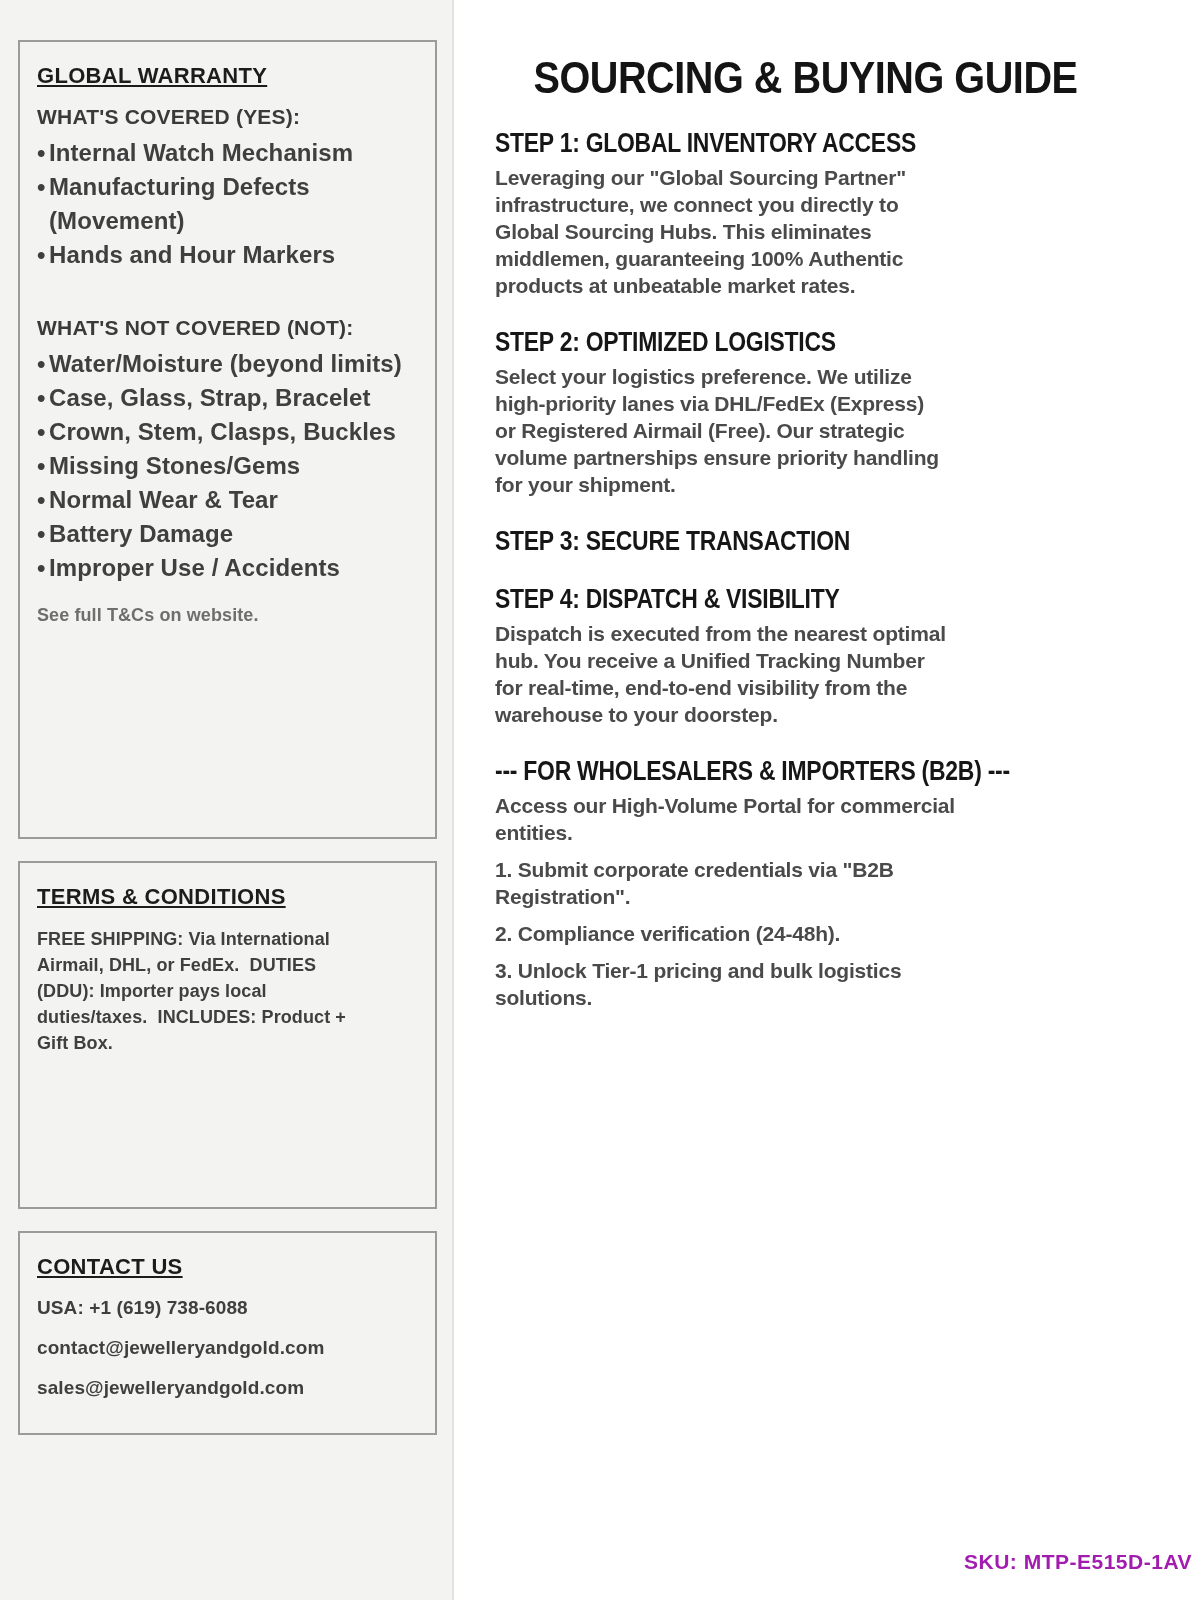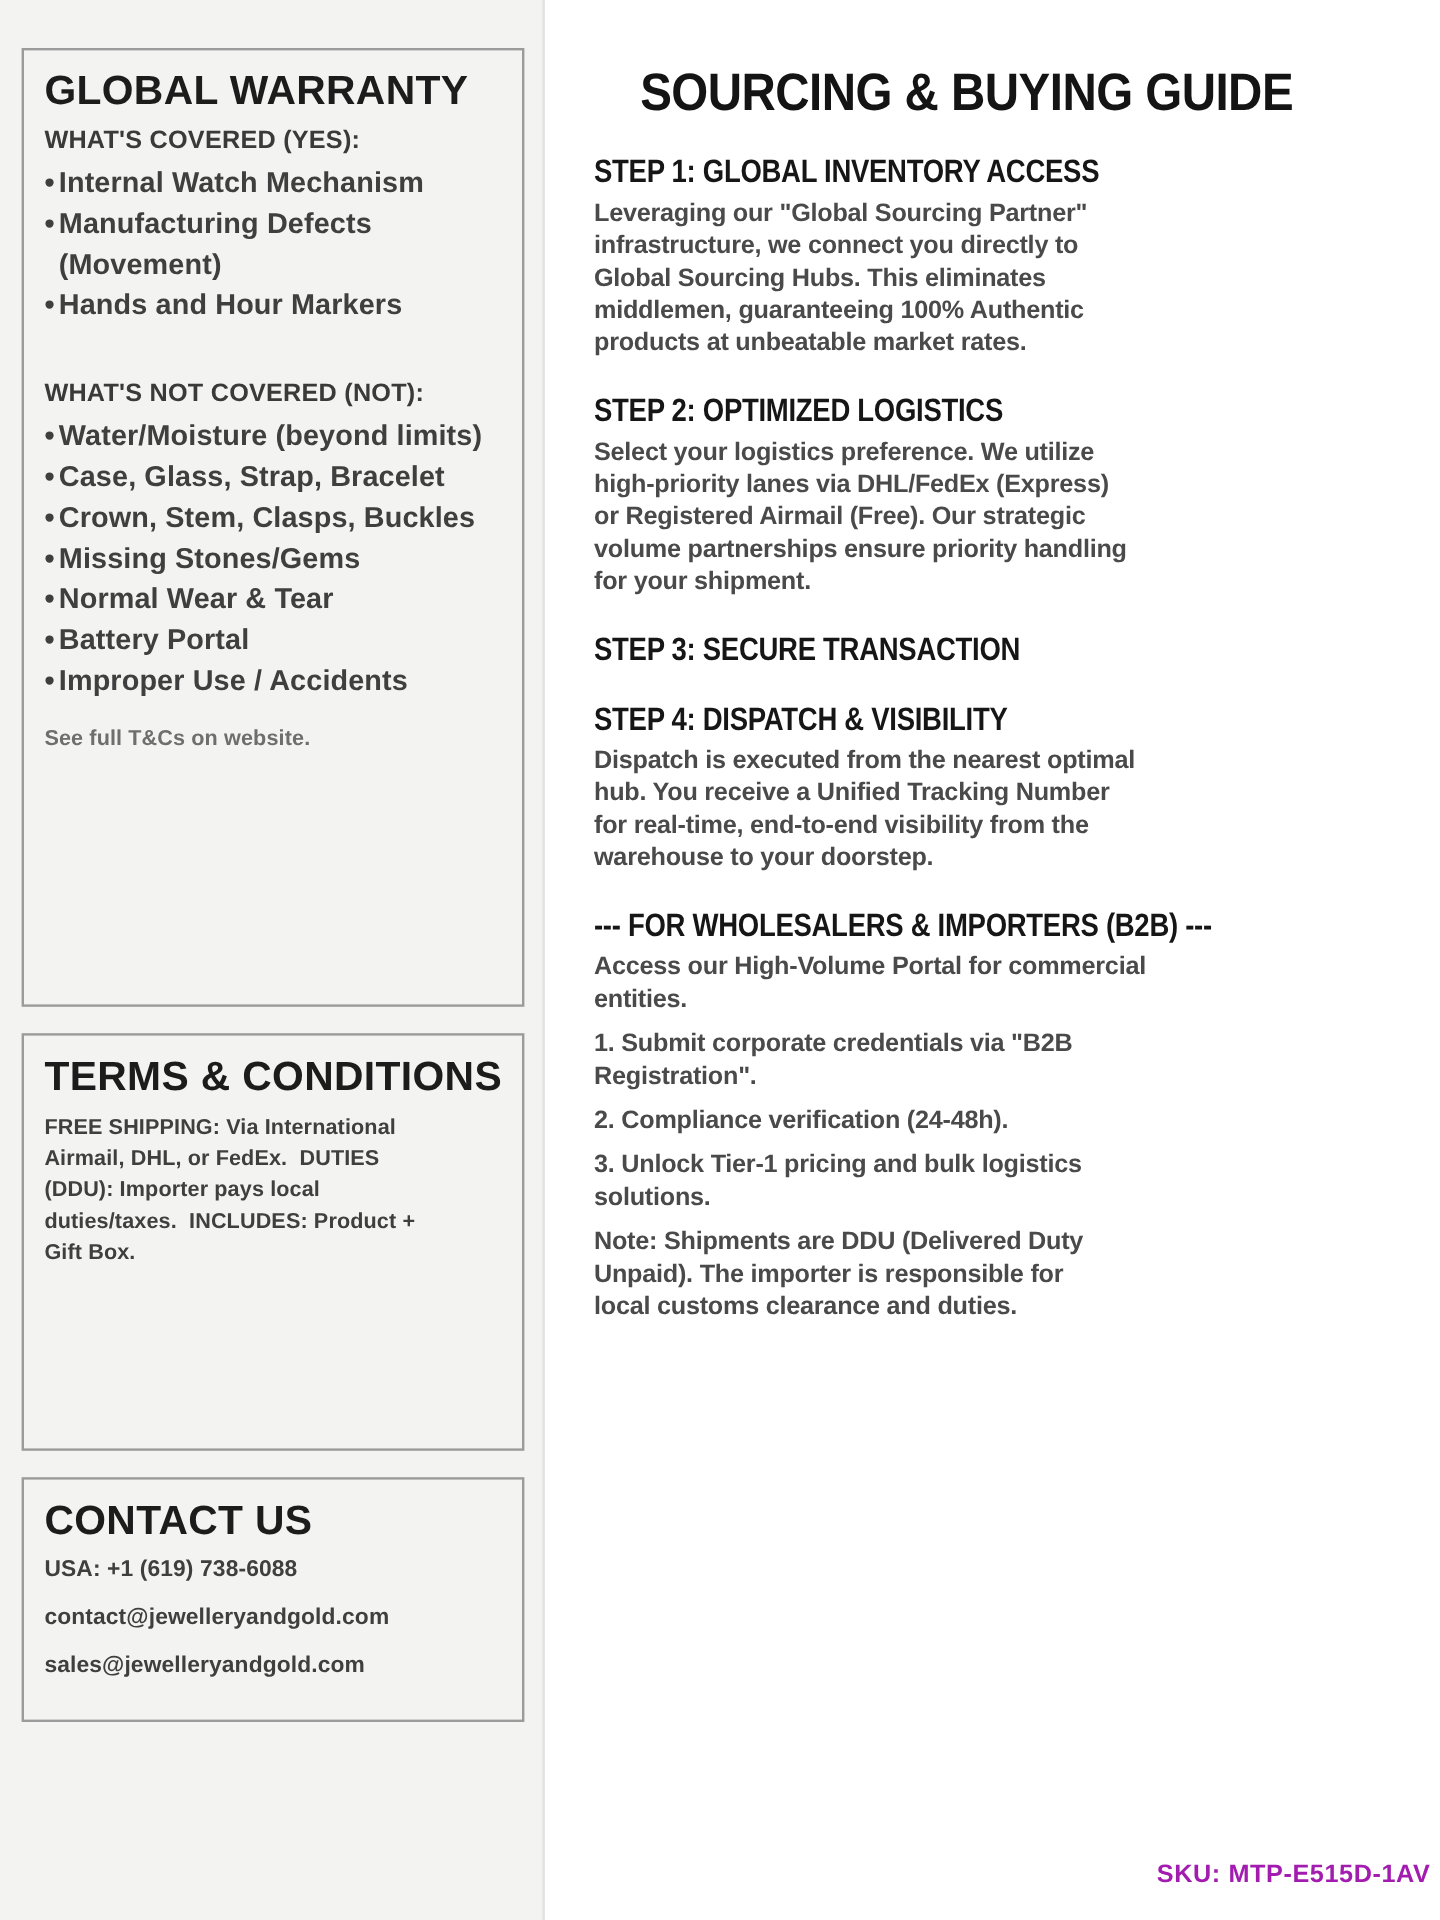--- a/index.html
+++ b/index.html
@@ -13,22 +13,22 @@
     background:#f3f3f1;border-right:2px solid #e2e2e0;box-sizing:border-box;
   }
   .side-box{
     margin:0 17px 0 18px;width:419px;box-sizing:border-box;
     border:2px solid #9b9b9b;padding:18px 16px 0 17px;background:#f3f3f1;
   }
   .box-warranty{margin-top:40px;height:799px;}
   .box-terms{margin-top:22px;height:348px;}
   .box-contact{margin-top:22px;height:204px;}
   .side-title{
-    font-size:34px;font-weight:bold;color:#1c1c1c;line-height:32px;
-    letter-spacing:0.3px;margin:0;
+    font-size:22px;font-weight:bold;color:#1c1c1c;line-height:32px;
+    letter-spacing:0.3px;margin:0;text-decoration:underline;
   }
   .side-subhead{
     font-size:21px;font-weight:bold;color:#3a3a3a;line-height:24px;
     margin:13px 0 0 0;letter-spacing:0.2px;
   }
   ul.side-list{list-style:none;margin:7px 0 0 0;padding:0;}
   ul.side-list li{
     font-size:24px;font-weight:bold;color:#3f3f3f;line-height:34px;
     padding-left:12px;position:relative;letter-spacing:0.1px;
   }
@@ -90,21 +90,21 @@
         <li>Manufacturing Defects (Movement)</li>
         <li>Hands and Hour Markers</li>
       </ul>
       <div class="side-subhead gap-head">WHAT'S NOT COVERED (NOT):</div>
       <ul class="side-list">
         <li>Water/Moisture (beyond limits)</li>
         <li>Case, Glass, Strap, Bracelet</li>
         <li>Crown, Stem, Clasps, Buckles</li>
         <li>Missing Stones/Gems</li>
         <li>Normal Wear &amp; Tear</li>
-        <li>Battery Portal</li>
+        <li>Battery Damage</li>
         <li>Improper Use / Accidents</li>
       </ul>
       <p class="side-footnote">See full T&amp;Cs on website.</p>
     </div>
 
     <div class="side-box box-terms">
       <h2 class="side-title">TERMS &amp; CONDITIONS</h2>
       <p class="side-para">FREE SHIPPING: Via International
 Airmail, DHL, or FedEx.  DUTIES
 (DDU): Importer pays local
@@ -146,19 +146,16 @@
 warehouse to your doorstep.</p>
 
     <h3 class="step-heading">--- FOR WHOLESALERS &amp; IMPORTERS (B2B) ---</h3>
     <p class="para">Access our High-Volume Portal for commercial
 entities.</p>
     <p class="para">1. Submit corporate credentials via "B2B
 Registration".</p>
     <p class="para">2. Compliance verification (24-48h).</p>
     <p class="para">3. Unlock Tier-1 pricing and bulk logistics
 solutions.</p>
-    <p class="para note-para">Note: Shipments are DDU (Delivered Duty
-Unpaid). The importer is responsible for
-local customs clearance and duties.</p>
   </div>
 
   <div class="sku">SKU: MTP-E515D-1AV</div>
 </div>
 
 </body></html>

